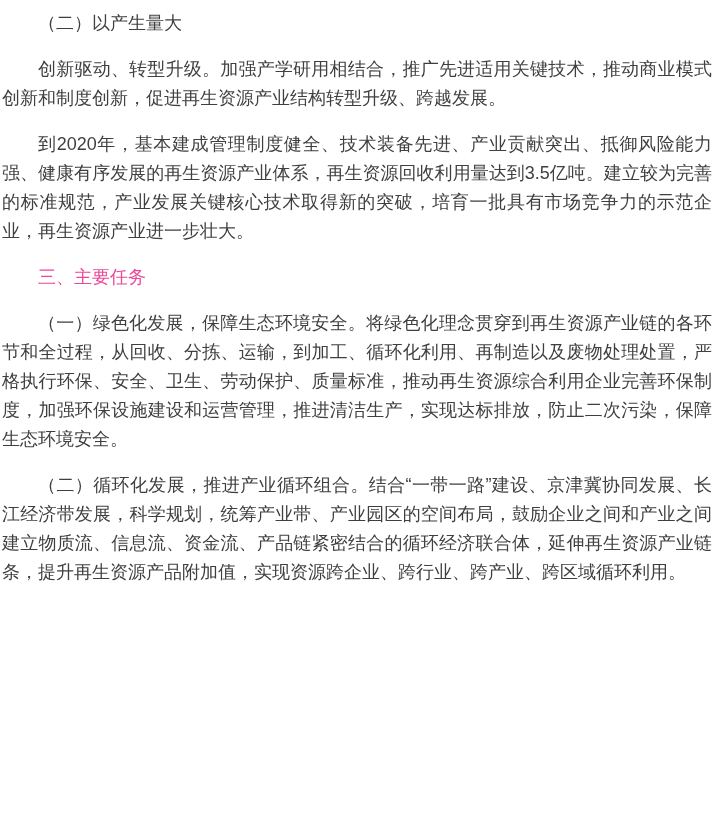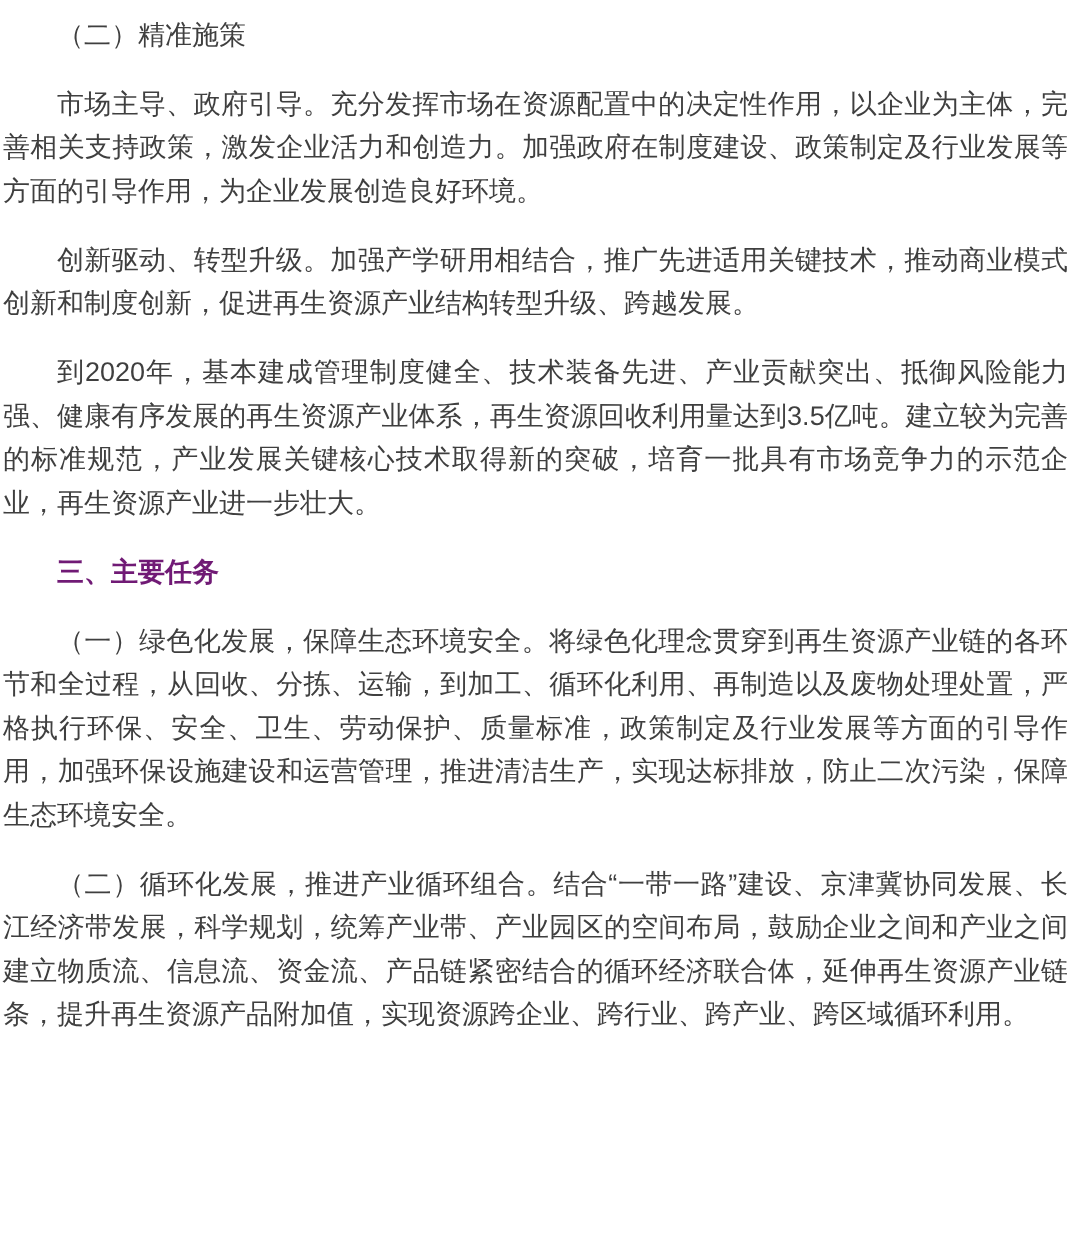--- a/index.html
+++ b/index.html
@@ -22,37 +22,36 @@
   .para {
     margin: 0 0 17px 0;
     text-indent: 2em;
     text-align: justify;
     letter-spacing: 0;
   }
   .para:last-child {
     margin-bottom: 0;
   }
   .para.bold-heading {
-    font-weight: bold;
-    color: #701a75;
+    font-weight: normal;
+    color: #ec4899;
   }
 </style>
 </head>
 <body>
 
 <div class="page">
-  <p class="para">（二）精准施策</p>
+  <p class="para">（二）以产生量大</p>
 
-  <p class="para">市场主导、政府引导。充分发挥市场在资源配置中的决定性作用，以企业为主体，完善相关支持政策，激发企业活力和创造力。加强政府在制度建设、政策制定及行业发展等方面的引导作用，为企业发展创造良好环境。</p>
 
 
   <p class="para">创新驱动、转型升级。加强产学研用相结合，推广先进适用关键技术，推动商业模式创新和制度创新，促进再生资源产业结构转型升级、跨越发展。</p>
 
 
 
   <p class="para">到2020年，基本建成管理制度健全、技术装备先进、产业贡献突出、抵御风险能力强、健康有序发展的再生资源产业体系，再生资源回收利用量达到3.5亿吨。建立较为完善的标准规范，产业发展关键核心技术取得新的突破，培育一批具有市场竞争力的示范企业，再生资源产业进一步壮大。</p>
 
   <p class="para bold-heading">三、主要任务</p>
 
-  <p class="para">（一）绿色化发展，保障生态环境安全。将绿色化理念贯穿到再生资源产业链的各环节和全过程，从回收、分拣、运输，到加工、循环化利用、再制造以及废物处理处置，严格执行环保、安全、卫生、劳动保护、质量标准，政策制定及行业发展等方面的引导作用，加强环保设施建设和运营管理，推进清洁生产，实现达标排放，防止二次污染，保障生态环境安全。</p>
+  <p class="para">（一）绿色化发展，保障生态环境安全。将绿色化理念贯穿到再生资源产业链的各环节和全过程，从回收、分拣、运输，到加工、循环化利用、再制造以及废物处理处置，严格执行环保、安全、卫生、劳动保护、质量标准，推动再生资源综合利用企业完善环保制度，加强环保设施建设和运营管理，推进清洁生产，实现达标排放，防止二次污染，保障生态环境安全。</p>
 
   <p class="para">（二）循环化发展，推进产业循环组合。结合“一带一路”建设、京津冀协同发展、长江经济带发展，科学规划，统筹产业带、产业园区的空间布局，鼓励企业之间和产业之间建立物质流、信息流、资金流、产品链紧密结合的循环经济联合体，延伸再生资源产业链条，提升再生资源产品附加值，实现资源跨企业、跨行业、跨产业、跨区域循环利用。</p>
 </div>
 
 </body></html>

